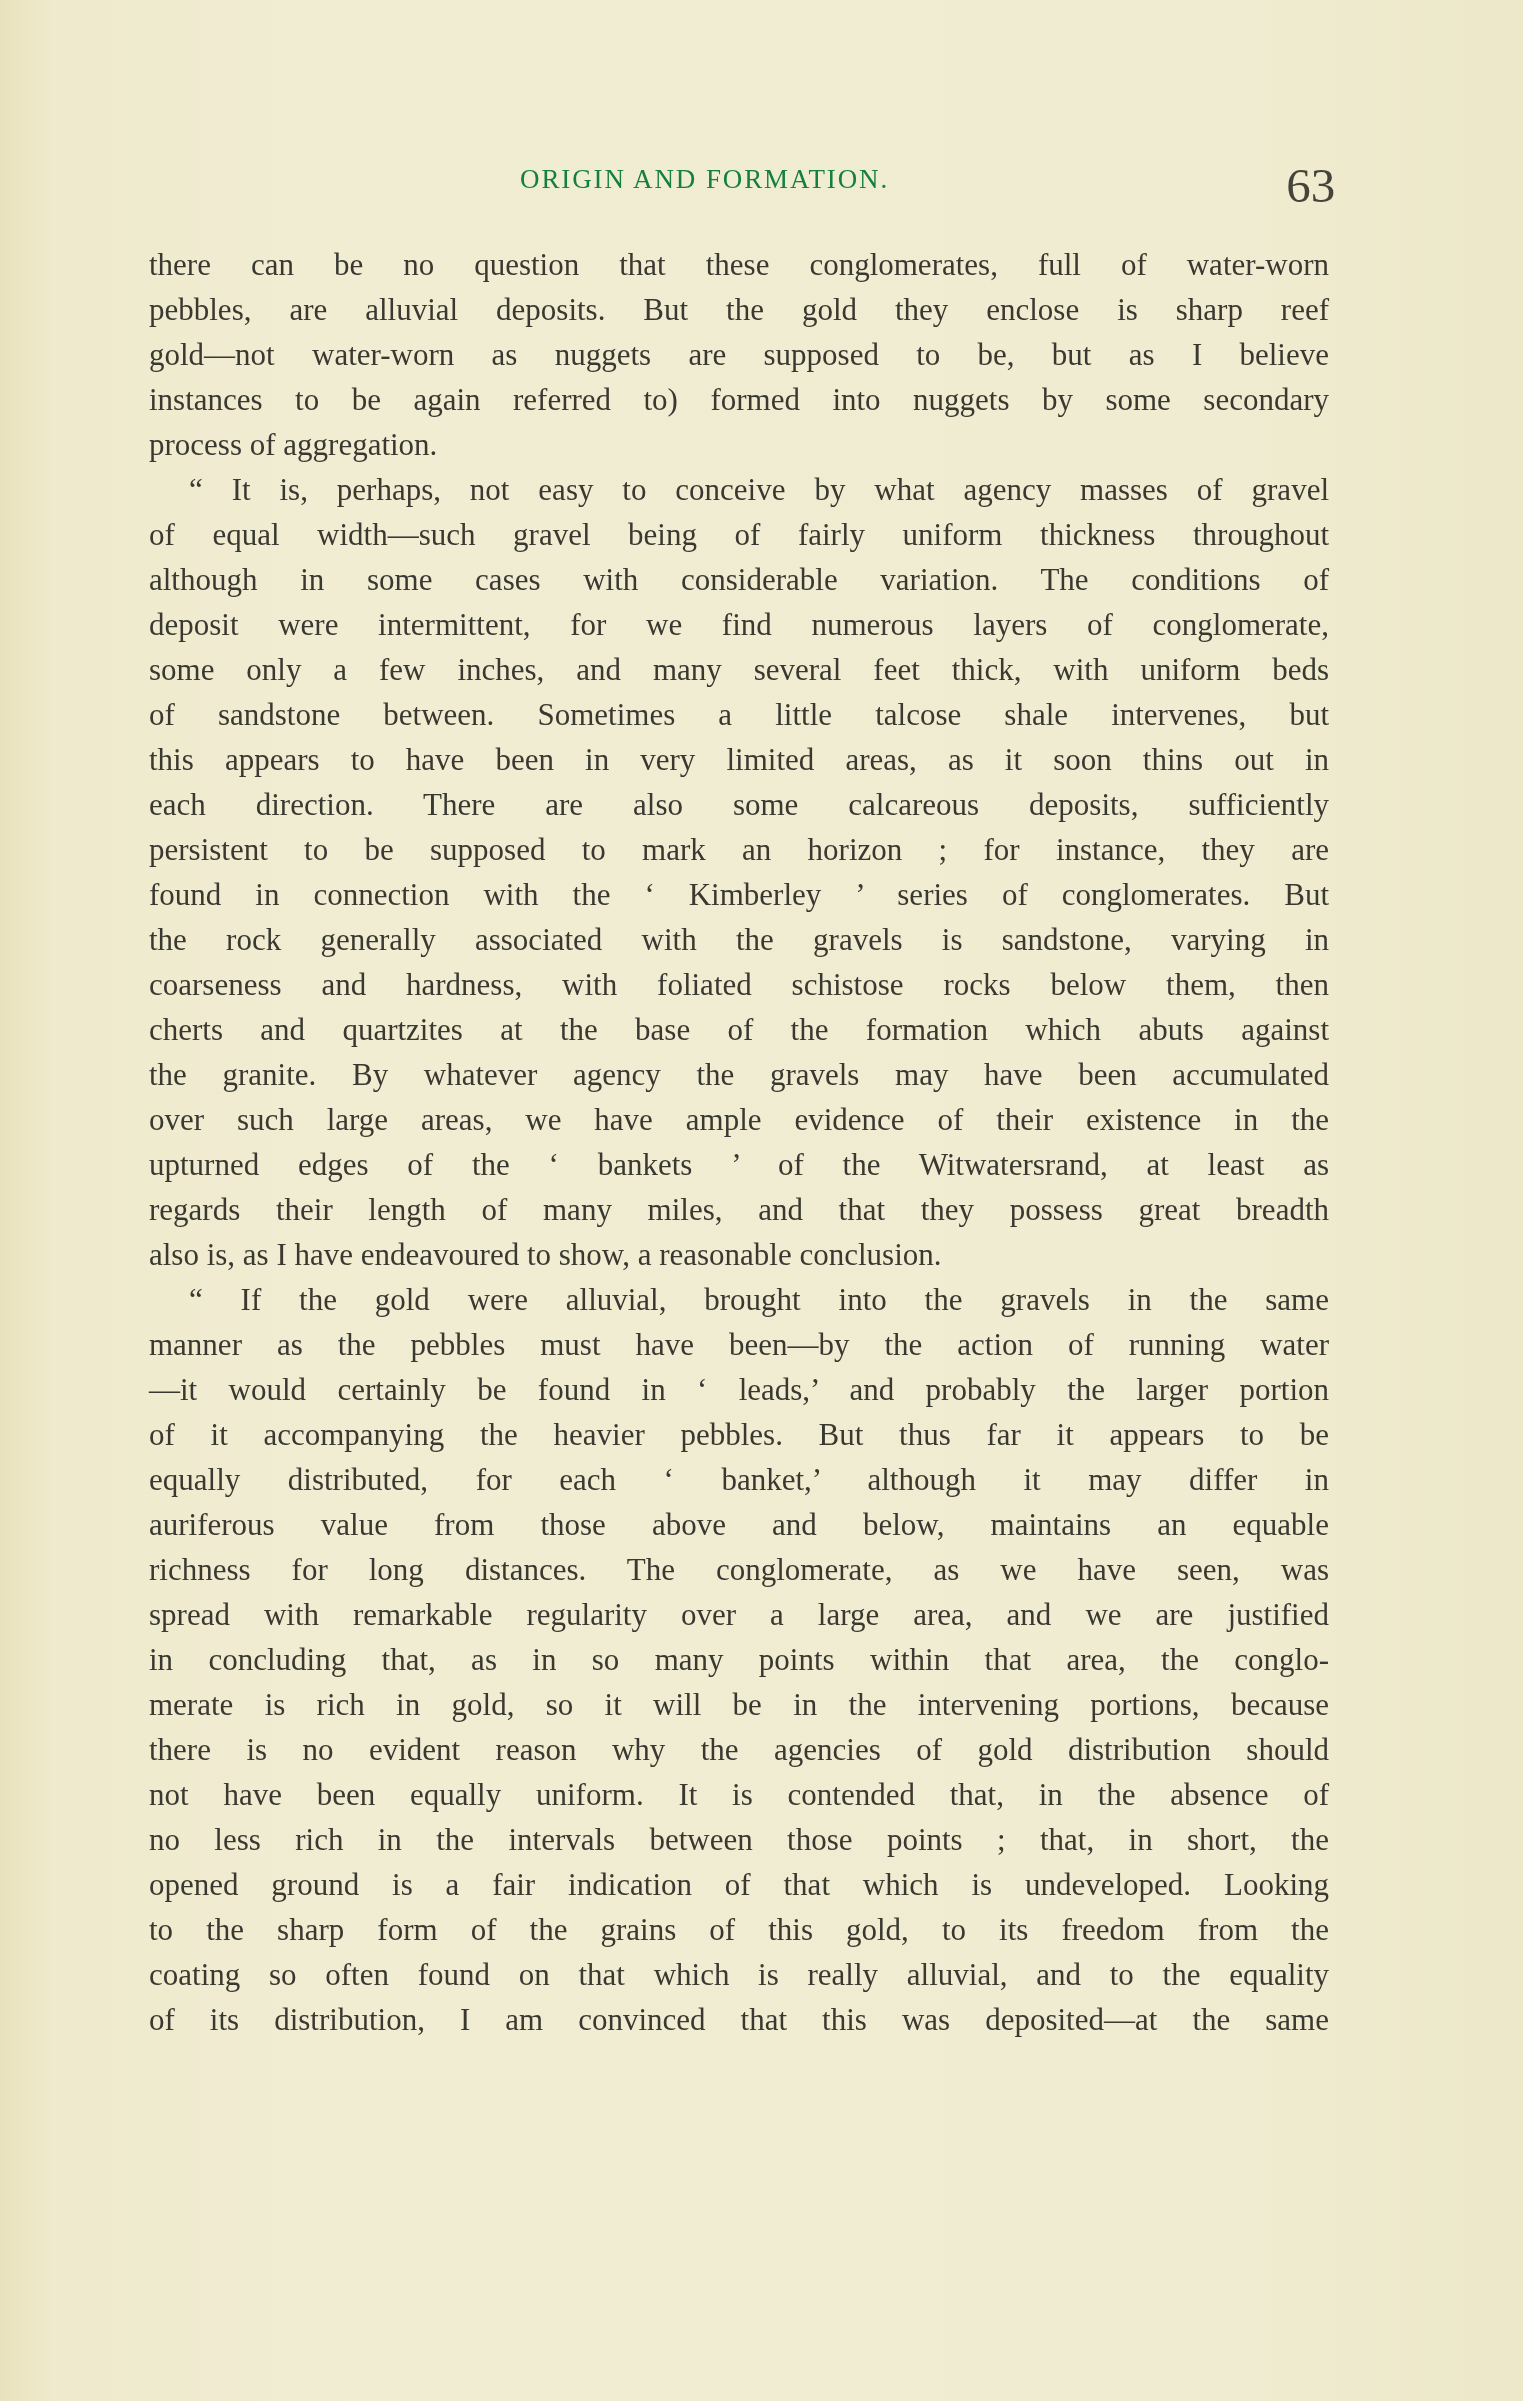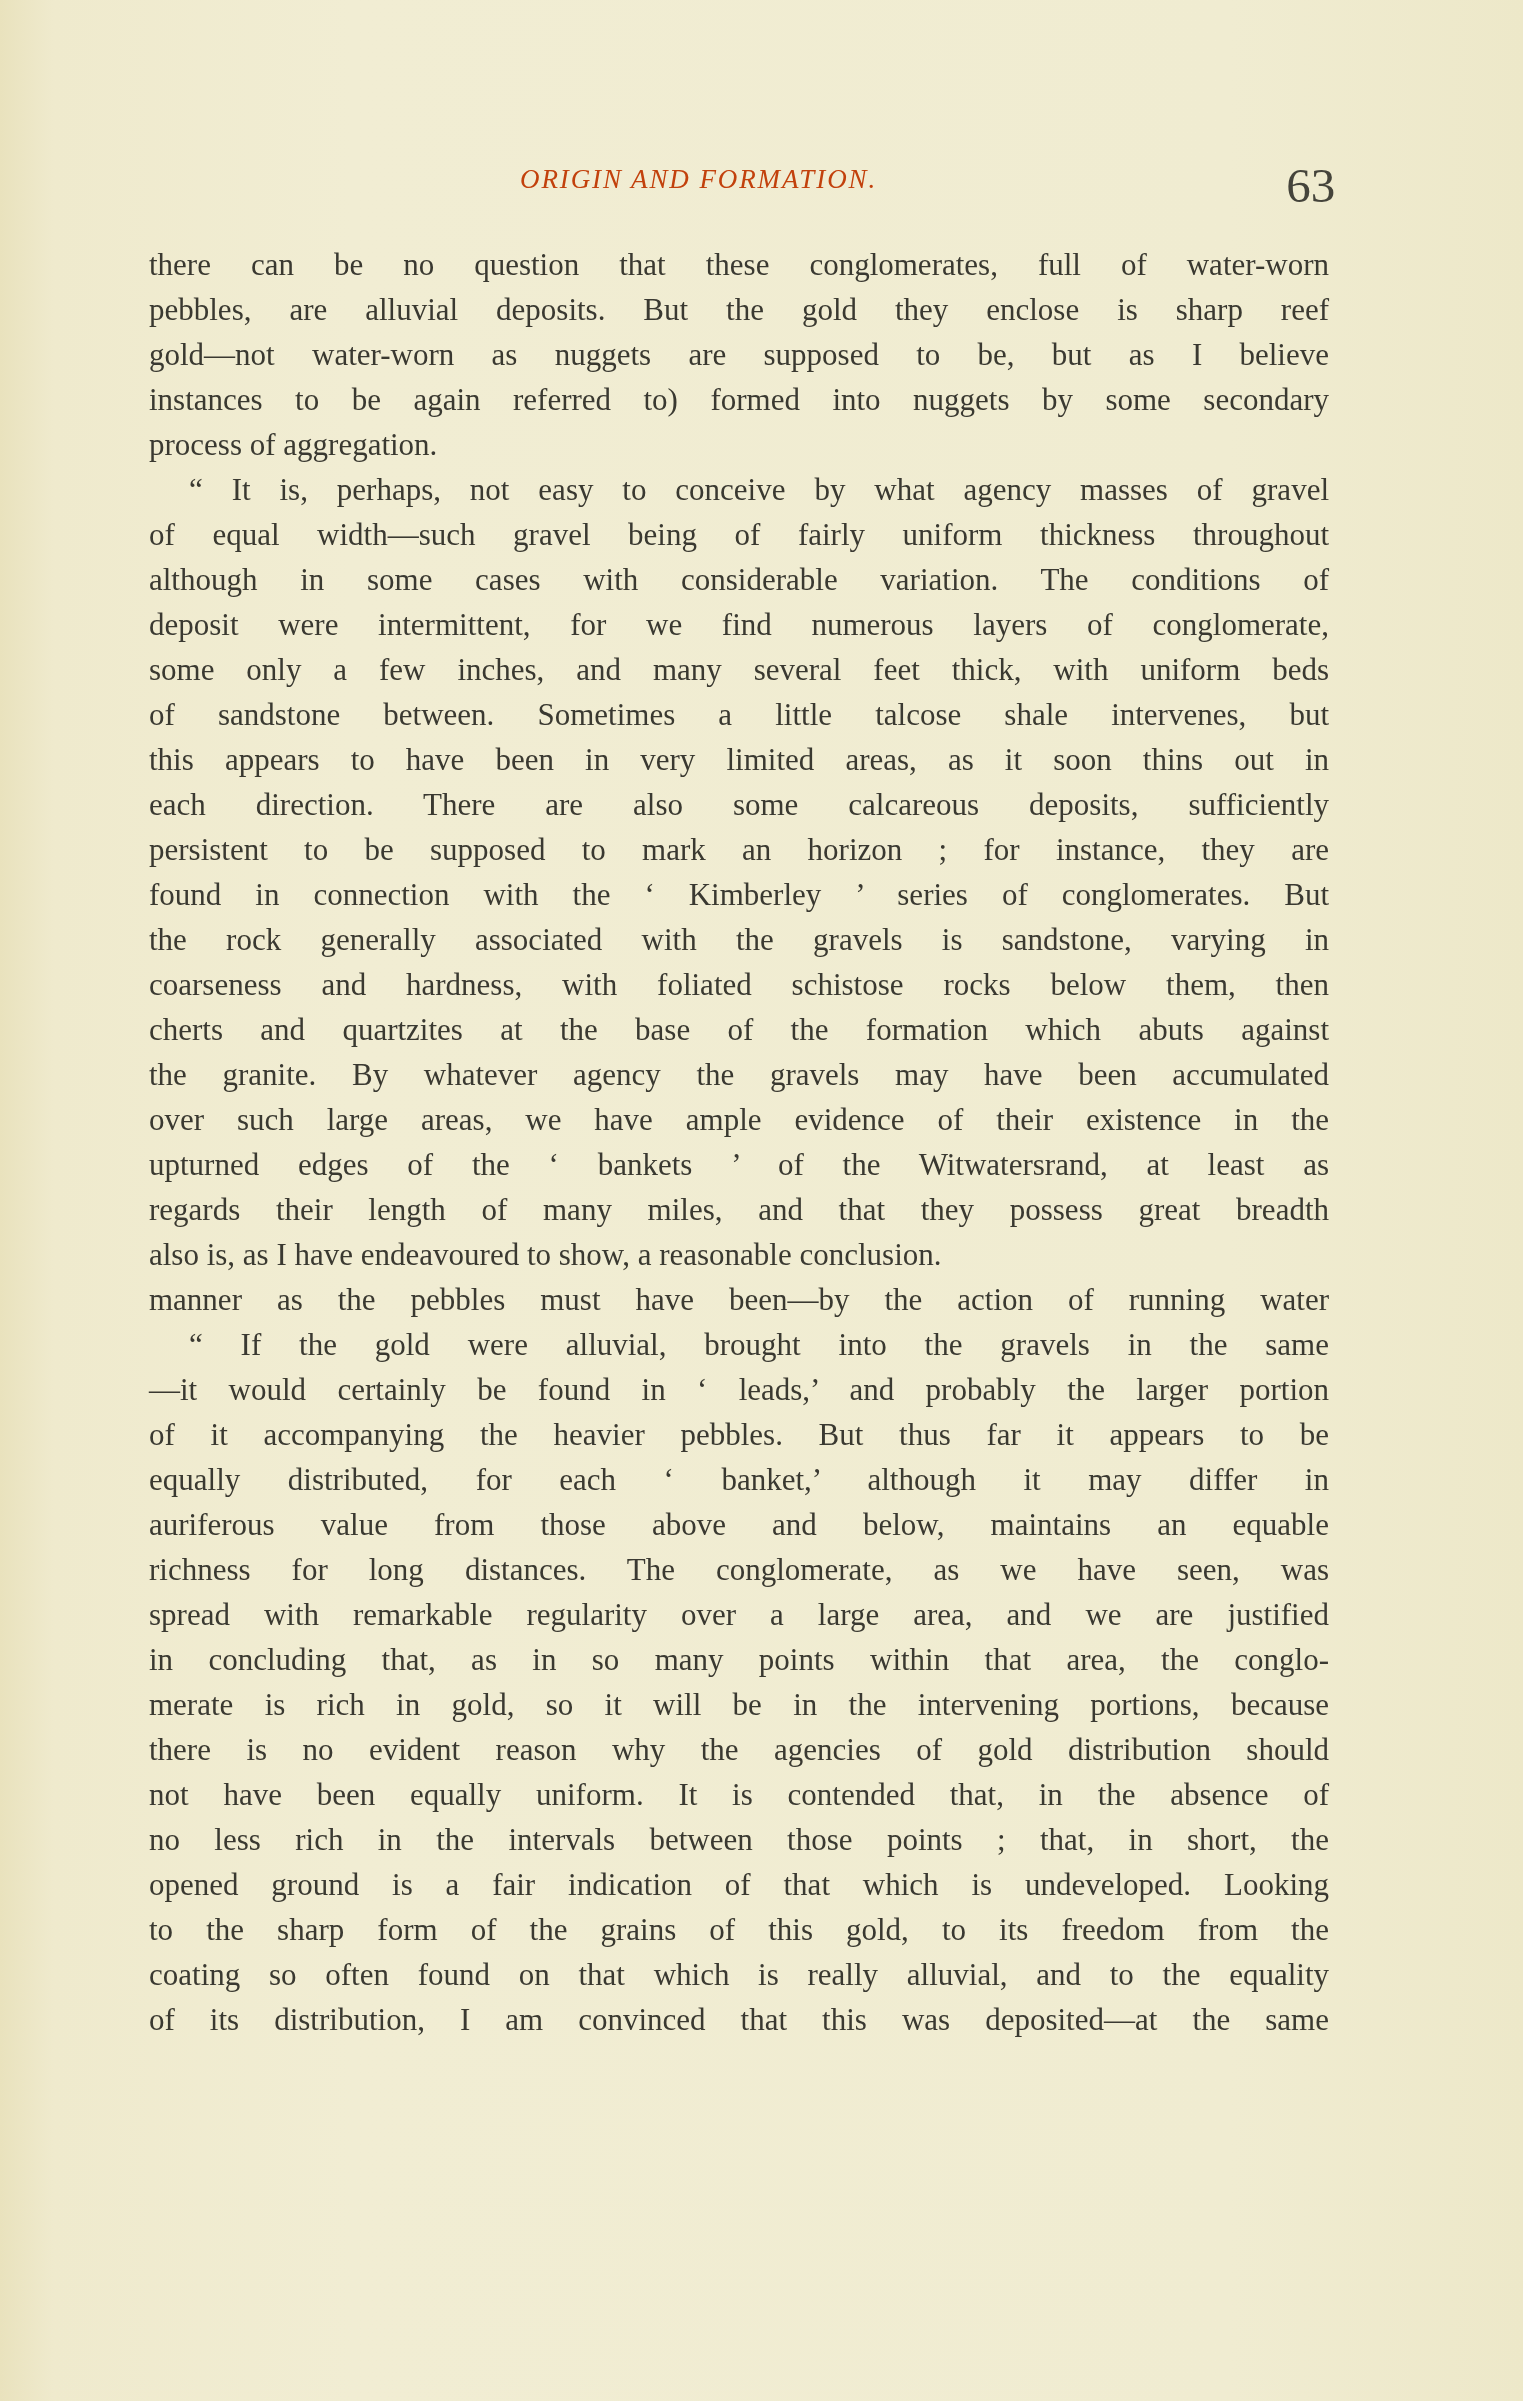--- a/index.html
+++ b/index.html
@@ -28,23 +28,22 @@
       left: 141px;
       width: 1203px;
       height: 44px;
     }
     .running-title {
       position: absolute;
       left: 379px;
       top: 3.5px;
       font-size: 27px;
       letter-spacing: 1.9px;
-      color: #c2410c;
+      color: #15803d;
       white-space: nowrap;
-      font-style: italic;
     }
     .page-number {
       position: absolute;
       right: 8.8px;
       top: -3.5px;
       font-size: 49px;
       color: #45443b;
     }
     .body-text {
       position: absolute;
@@ -101,22 +100,22 @@
         <span class="line">the rock generally associated with the gravels is sandstone, varying in</span>
         <span class="line">coarseness and hardness, with foliated schistose rocks below them, then</span>
         <span class="line">cherts and quartzites at the base of the formation which abuts against</span>
         <span class="line">the granite.  By whatever agency the gravels may have been accumulated</span>
         <span class="line">over such large areas, we have ample evidence of their existence in the</span>
         <span class="line">upturned edges of the ‘ bankets ’ of the Witwatersrand, at least as</span>
         <span class="line">regards their length of many miles, and that they possess great breadth</span>
         <span class="line last">also is, as I have endeavoured to show, a reasonable conclusion.</span>
       </div>
       <div>
+        <span class="line indent">“ If the gold were alluvial, brought into the gravels in the same</span>
         <span class="line">manner as the pebbles must have been—by the action of running water</span>
-        <span class="line indent">“ If the gold were alluvial, brought into the gravels in the same</span>
         <span class="line">—it would certainly be found in ‘ leads,’ and probably the larger portion</span>
         <span class="line">of it accompanying the heavier pebbles.  But thus far it appears to be</span>
         <span class="line">equally distributed, for each ‘ banket,’ although it may differ in</span>
         <span class="line">auriferous value from those above and below, maintains an equable</span>
         <span class="line">richness for long distances.  The conglomerate, as we have seen, was</span>
         <span class="line">spread with remarkable regularity over a large area, and we are justified</span>
         <span class="line">in concluding that, as in so many points within that area, the conglo-</span>
         <span class="line">merate is rich in gold, so it will be in the intervening portions, because</span>
         <span class="line">there is no evident reason why the agencies of gold distribution should</span>
         <span class="line">not have been equally uniform.  It is contended that, in the absence of</span>

